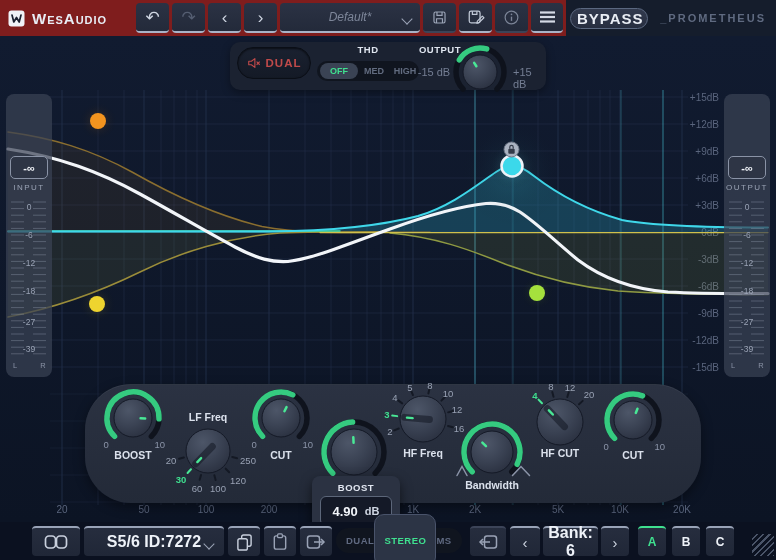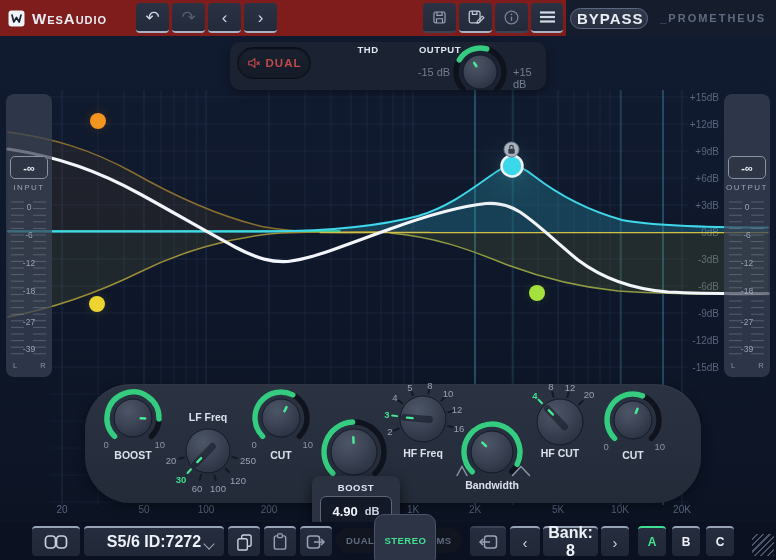--- a/index.html
+++ b/index.html
@@ -96,20 +96,24 @@
       </button>
     <button class="tb-btn" style="left:172px;width:33px;">
         <span class="glyph dim">↷</span>
       </button>
     <button class="tb-btn" style="left:208px;width:33px;">
         <span class="glyph">‹</span>
       </button>
     <button class="tb-btn" style="left:244px;width:33px;">
         <span class="glyph">›</span>
       </button>
+    <button class="tb-btn" style="left:280px;width:140px;">
+      <span class="preset">Default*</span>
+      <span class="chev" style="position:absolute;right:9px;top:12px;"></span>
+    </button>
     <button class="tb-btn dimline" style="left:423px;width:33px;">
       <svg width="17" height="17" viewBox="0 0 20 20" class="icon-s">
         <rect x="3.5" y="3.5" width="13" height="13" rx="2" fill="none" stroke="#9aa3b6" stroke-width="1.4"></rect>
         <path d="M7 3.5 v4 h6 v-4 M6.5 16.5 v-5 h7 v5" fill="none" stroke="#9aa3b6" stroke-width="1.4"></path>
       </svg>
     </button>
     <button class="tb-btn" style="left:459px;width:33px;">
       <svg width="18" height="18" viewBox="0 0 20 20" class="icon-s">
         <rect x="2.5" y="3.5" width="12" height="13" rx="2" fill="none" stroke="#c0c8d6" stroke-width="1.4"></rect>
         <path d="M6 3.5 v3.5 h5 v-3.5" fill="none" stroke="#c0c8d6" stroke-width="1.4"></path>
@@ -264,20 +268,25 @@
   <div class="subheader">
     <button class="mute-btn">
       <svg width="14" height="14" viewBox="0 0 16 16" class="icon-s">
         <path d="M2 6 L5 6 L9 3 L9 13 L5 10 L2 10 Z" fill="none" stroke="#c04a4a" stroke-width="1.3" stroke-linejoin="round"></path>
         <line x1="11" y1="6.5" x2="14.5" y2="10" stroke="#c04a4a" stroke-width="1.3"></line>
         <line x1="14.5" y1="6.5" x2="11" y2="10" stroke="#c04a4a" stroke-width="1.3"></line>
       </svg>
       <span>DUAL</span>
     </button>
     <span class="thd-title" style="left:138px;">THD</span>
+    <div class="thd-group">
+      <span class="thd-opt sel" style="width:38px;margin-left:3px;">OFF</span>
+      <span class="thd-opt" style="width:32px;">MED</span>
+      <span class="thd-opt" style="width:30px;">HIGH</span>
+    </div>
     <span class="out-title" style="left:210px;">OUTPUT</span>
     <span class="side-lab" style="left:204px;top:24px;">-15 dB</span>
     <span class="side-lab" style="left:294px;top:24px;">+15 dB</span>
   </div>
 
   <div class="meter left">
     <div class="inf-box">
         <span>-∞</span>
       </div>
     <div class="meter-label">INPUT</div>
@@ -567,21 +576,21 @@
       <svg width="20" height="16" viewBox="0 0 20 16" class="icon-s">
         <rect x="6.5" y="2" width="12" height="12" rx="2.5" fill="none" stroke="#9aa3b6" stroke-width="1.5"></rect>
         <line x1="12" y1="8" x2="2" y2="8" stroke="#9aa3b6" stroke-width="1.5"></line>
         <polyline points="5,5 2,8 5,11" fill="none" stroke="#9aa3b6" stroke-width="1.5"></polyline>
       </svg>
     </button>
     <button class="bb-btn" style="left:510px;width:30px;">
         <span style="font-size:15px;">‹</span>
       </button>
     <button class="bb-btn" style="left:543px;width:55px;">
-      <span class="btxt">Bank: 8</span>
+      <span class="btxt">Bank: 6</span>
     </button>
     <button class="bb-btn" style="left:601px;width:28px;">
         <span style="font-size:15px;">›</span>
       </button>
     <button class="bb-btn slot green-top" style="left:638px;width:28px;">A</button>
     <button class="bb-btn slot" style="left:672px;width:28px;color:#eef2f8;">B</button>
     <button class="bb-btn slot" style="left:706px;width:28px;color:#eef2f8;">C</button>
     <div class="grip"></div>
   </div>
 

